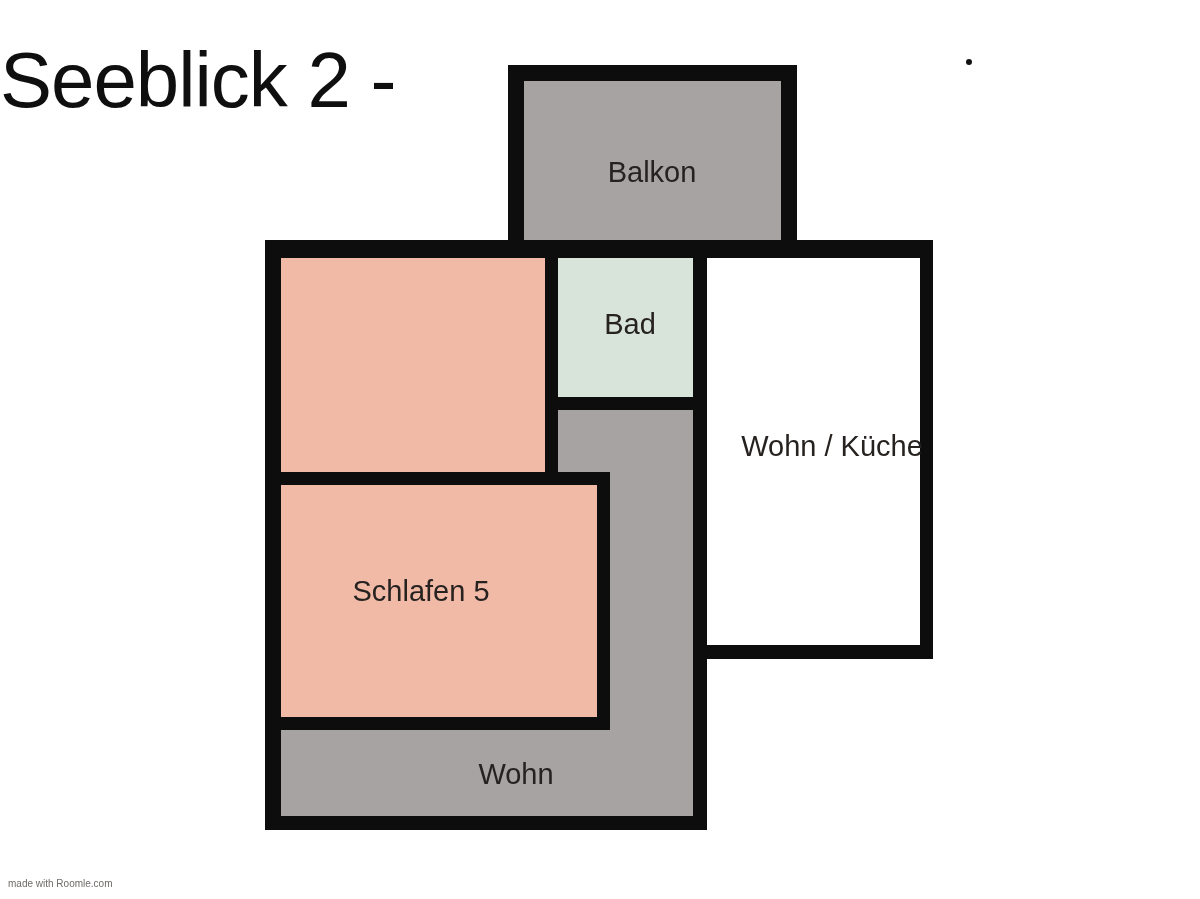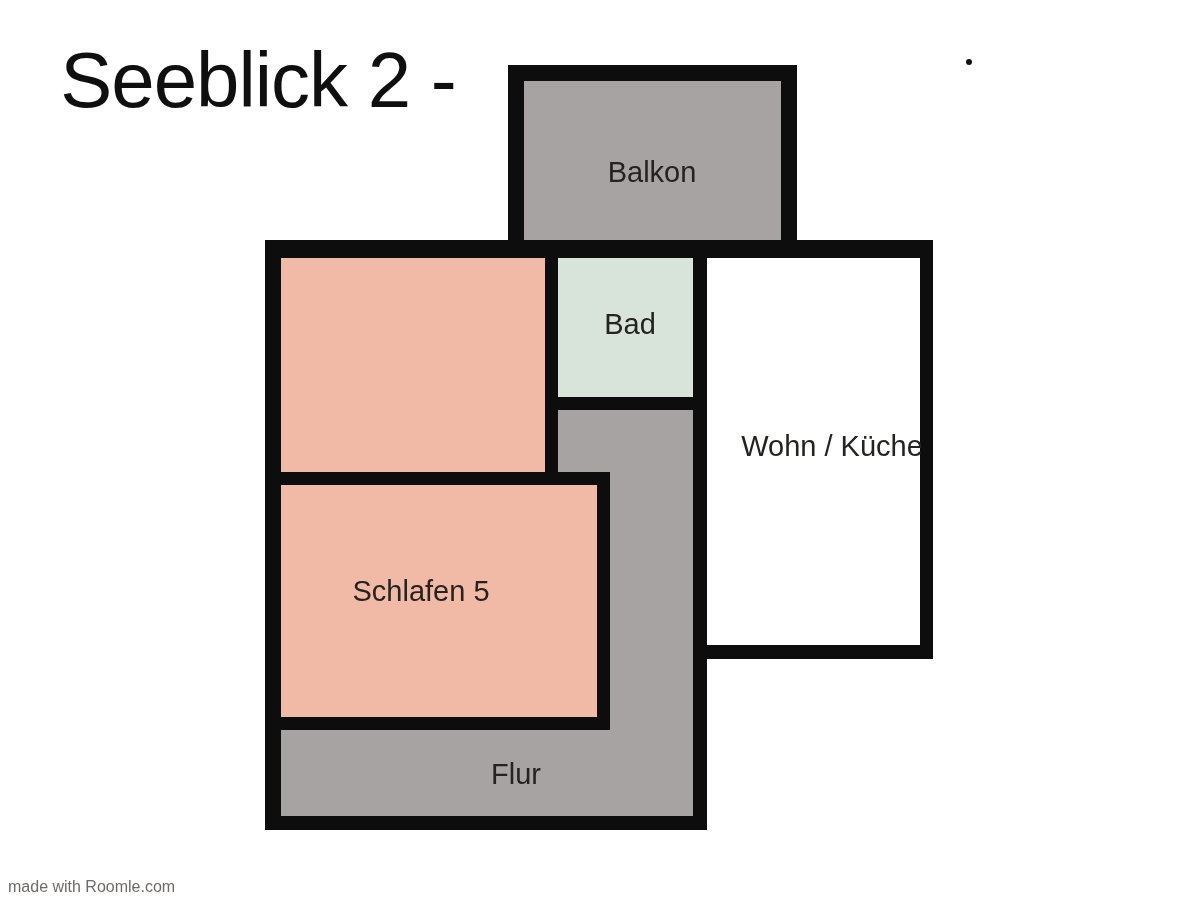--- a/index.html
+++ b/index.html
@@ -1,25 +1,25 @@
 <!DOCTYPE html>
 <html><head>
 <meta charset="utf-8">
 <style>
   html,body{margin:0;padding:0;background:#ffffff;}
   #canvas{position:relative;width:1200px;height:899px;background:#ffffff;overflow:hidden;
           font-family:"Liberation Sans", sans-serif;}
-  .title{position:absolute;left:0px;top:36px;width:516px;text-align:center;
+  .title{position:absolute;left:0px;top:36px;width:516px;text-align:left;
          font-size:78px;line-height:88px;color:#0f0f0f;letter-spacing:-1px;}
   .dot{position:absolute;left:966px;top:59px;width:6px;height:6px;border-radius:50%;background:#111;}
   .r{position:absolute;}
   .w{position:absolute;}
   .lbl{position:absolute;transform:translate(-50%,-50%);font-size:29px;color:#262220;
        white-space:nowrap;z-index:5;}
-  .watermark{position:absolute;left:8px;top:878px;font-size:16px;color:#6e6a68;}
+  .watermark{position:absolute;left:8px;top:878px;font-size:10px;color:#6e6a68;}
 </style>
 </head>
 <body>
 
 <div id="canvas">
 
   <div class="title">
     <div>Seeblick 2 -</div>
   </div>
 
@@ -50,17 +50,17 @@
   <div class="w" style="left: 265px; top: 472px; width: 345px; height: 13px; background: rgb(13, 13, 13);"></div>
   <div class="w" style="left: 545px; top: 397px; width: 162px; height: 13px; background: rgb(13, 13, 13);"></div>
 
   <div class="w" style="left: 597px; top: 472px; width: 13px; height: 258px; background: rgb(13, 13, 13);"></div>
   <div class="w" style="left: 265px; top: 717px; width: 345px; height: 13px; background: rgb(13, 13, 13);"></div>
 
   <div class="lbl" style="left:652px;top:172px">Balkon</div>
   <div class="lbl" style="left:630px;top:324px">Bad</div>
   <div class="lbl" style="left:421px;top:591px">Schlafen 5</div>
   <div class="lbl" style="left:832px;top:446px">Wohn / Küche</div>
-  <div class="lbl" style="left:516px;top:774px">Flur</div>
+  <div class="lbl" style="left:516px;top:774px">Wohn</div>
 
   <div class="watermark">made with Roomle.com</div>
 
 </div>
 
 </body></html>

